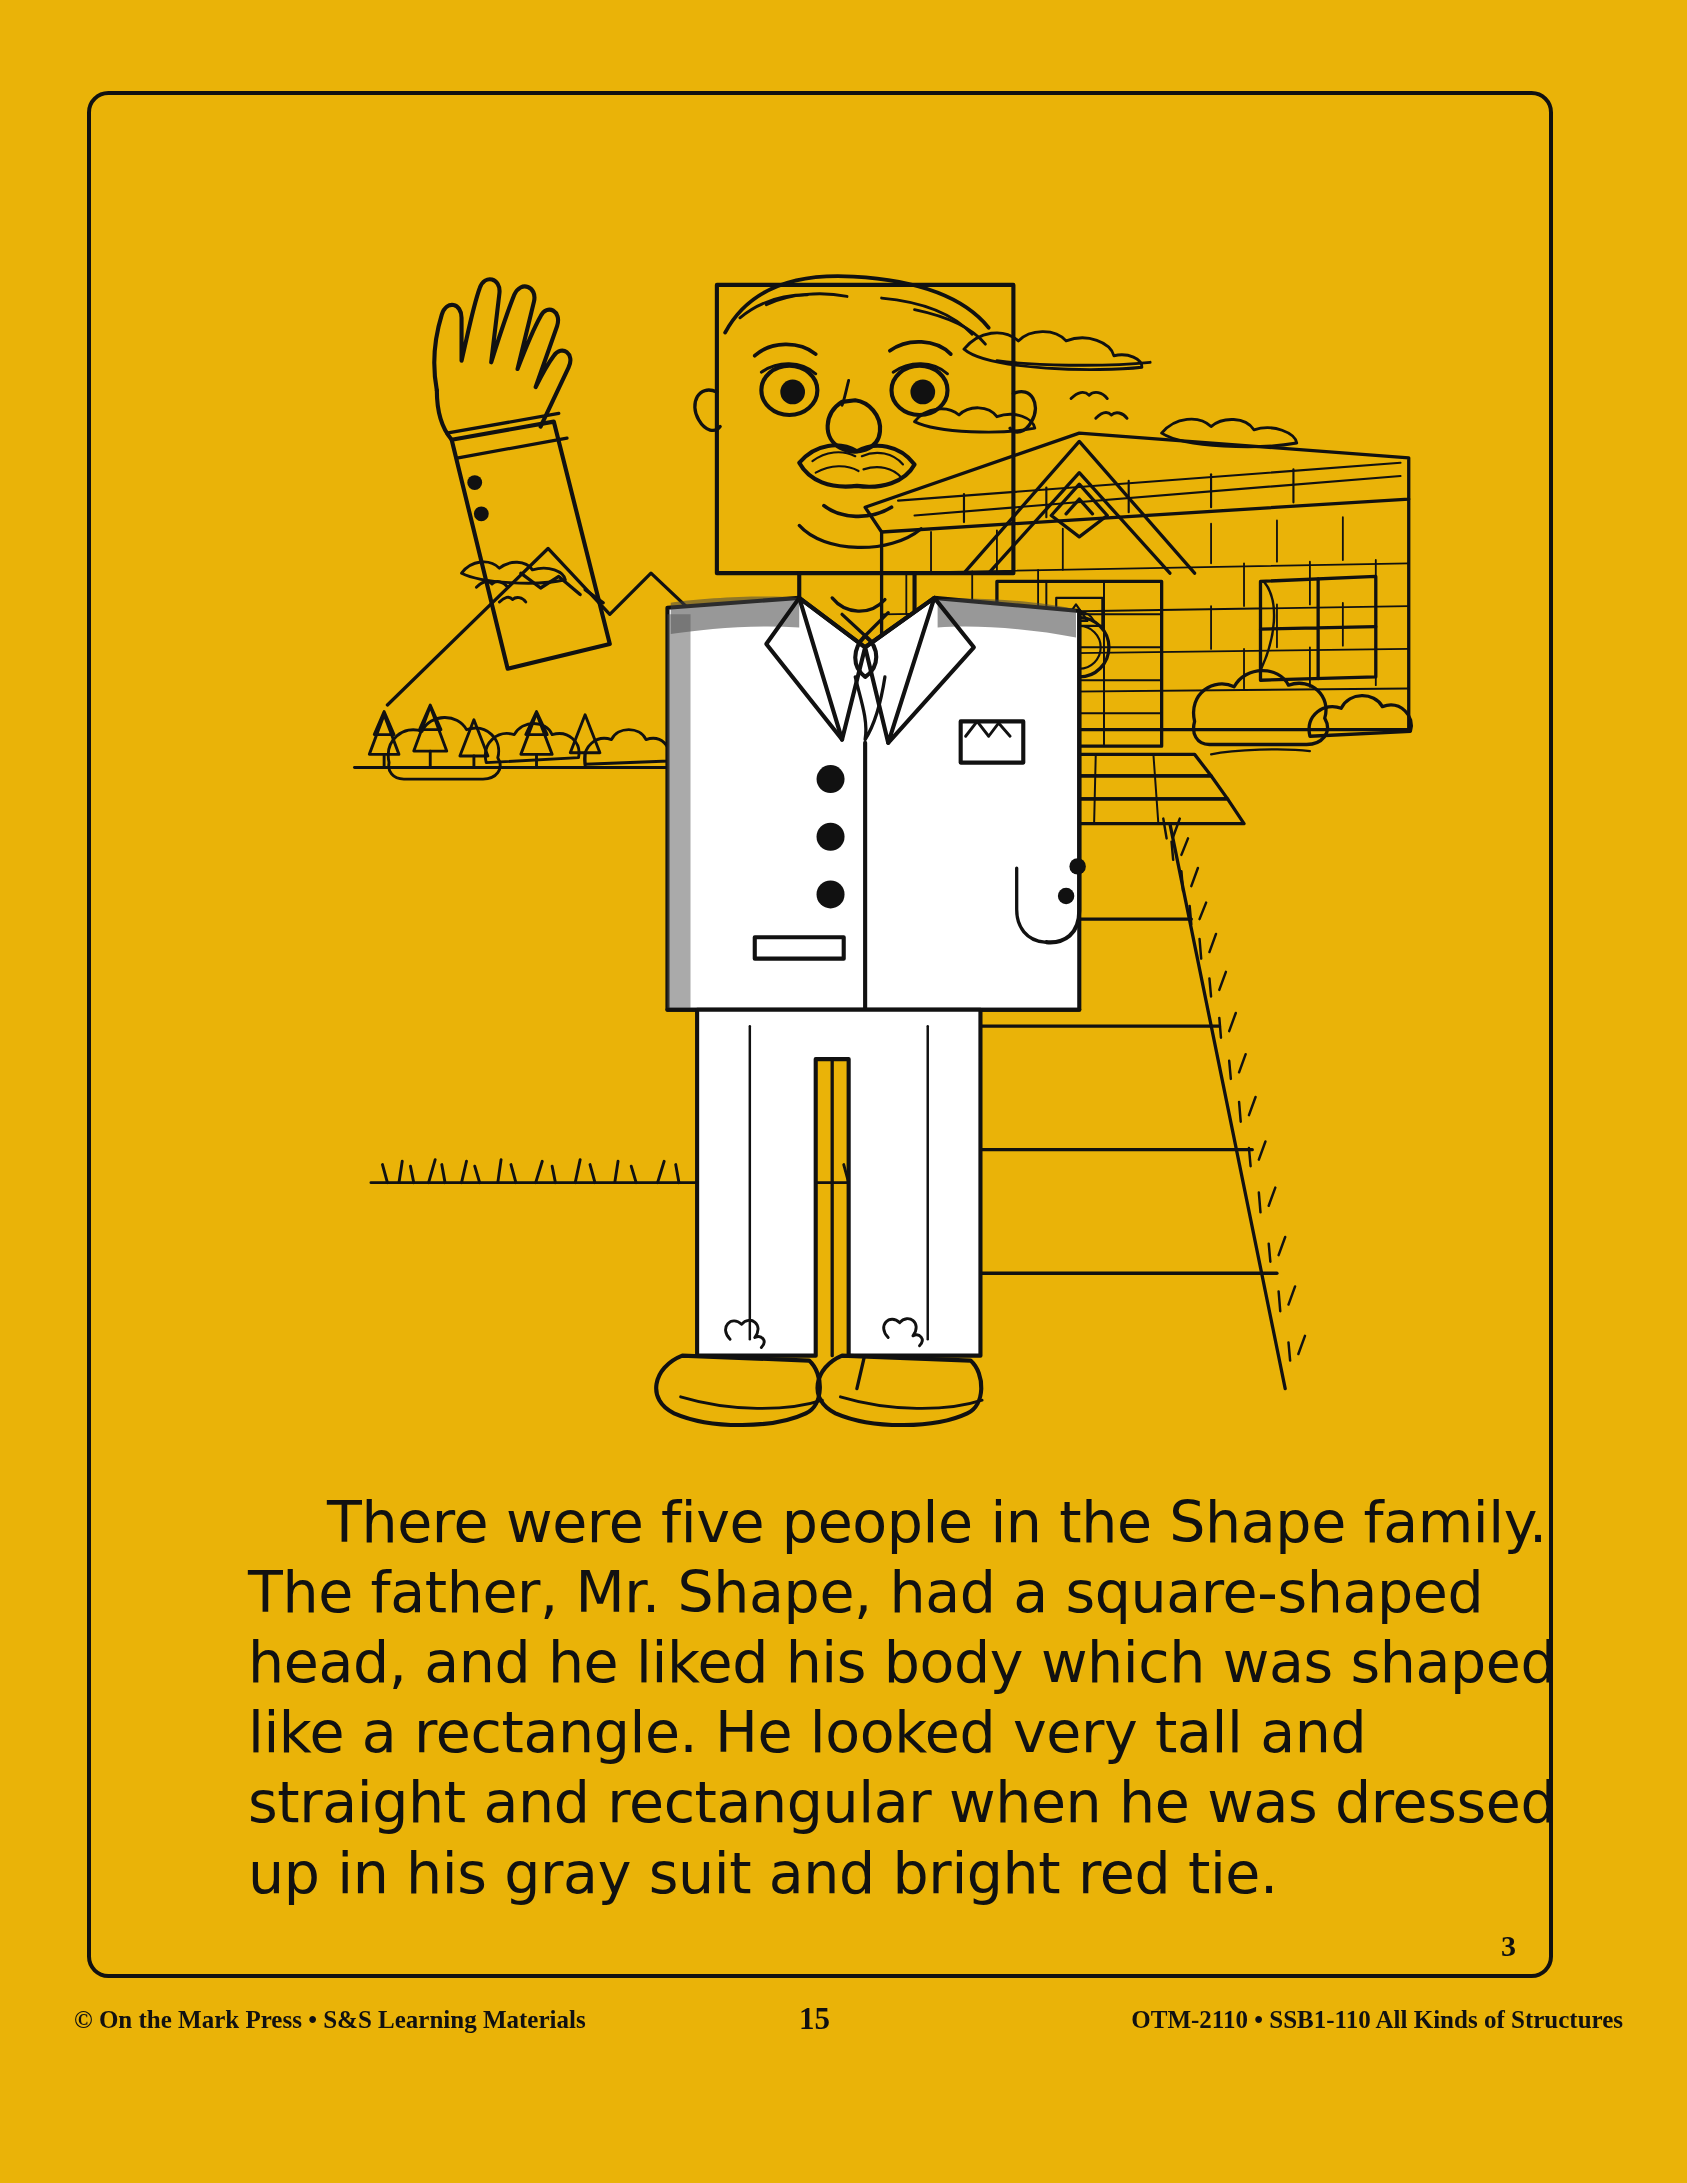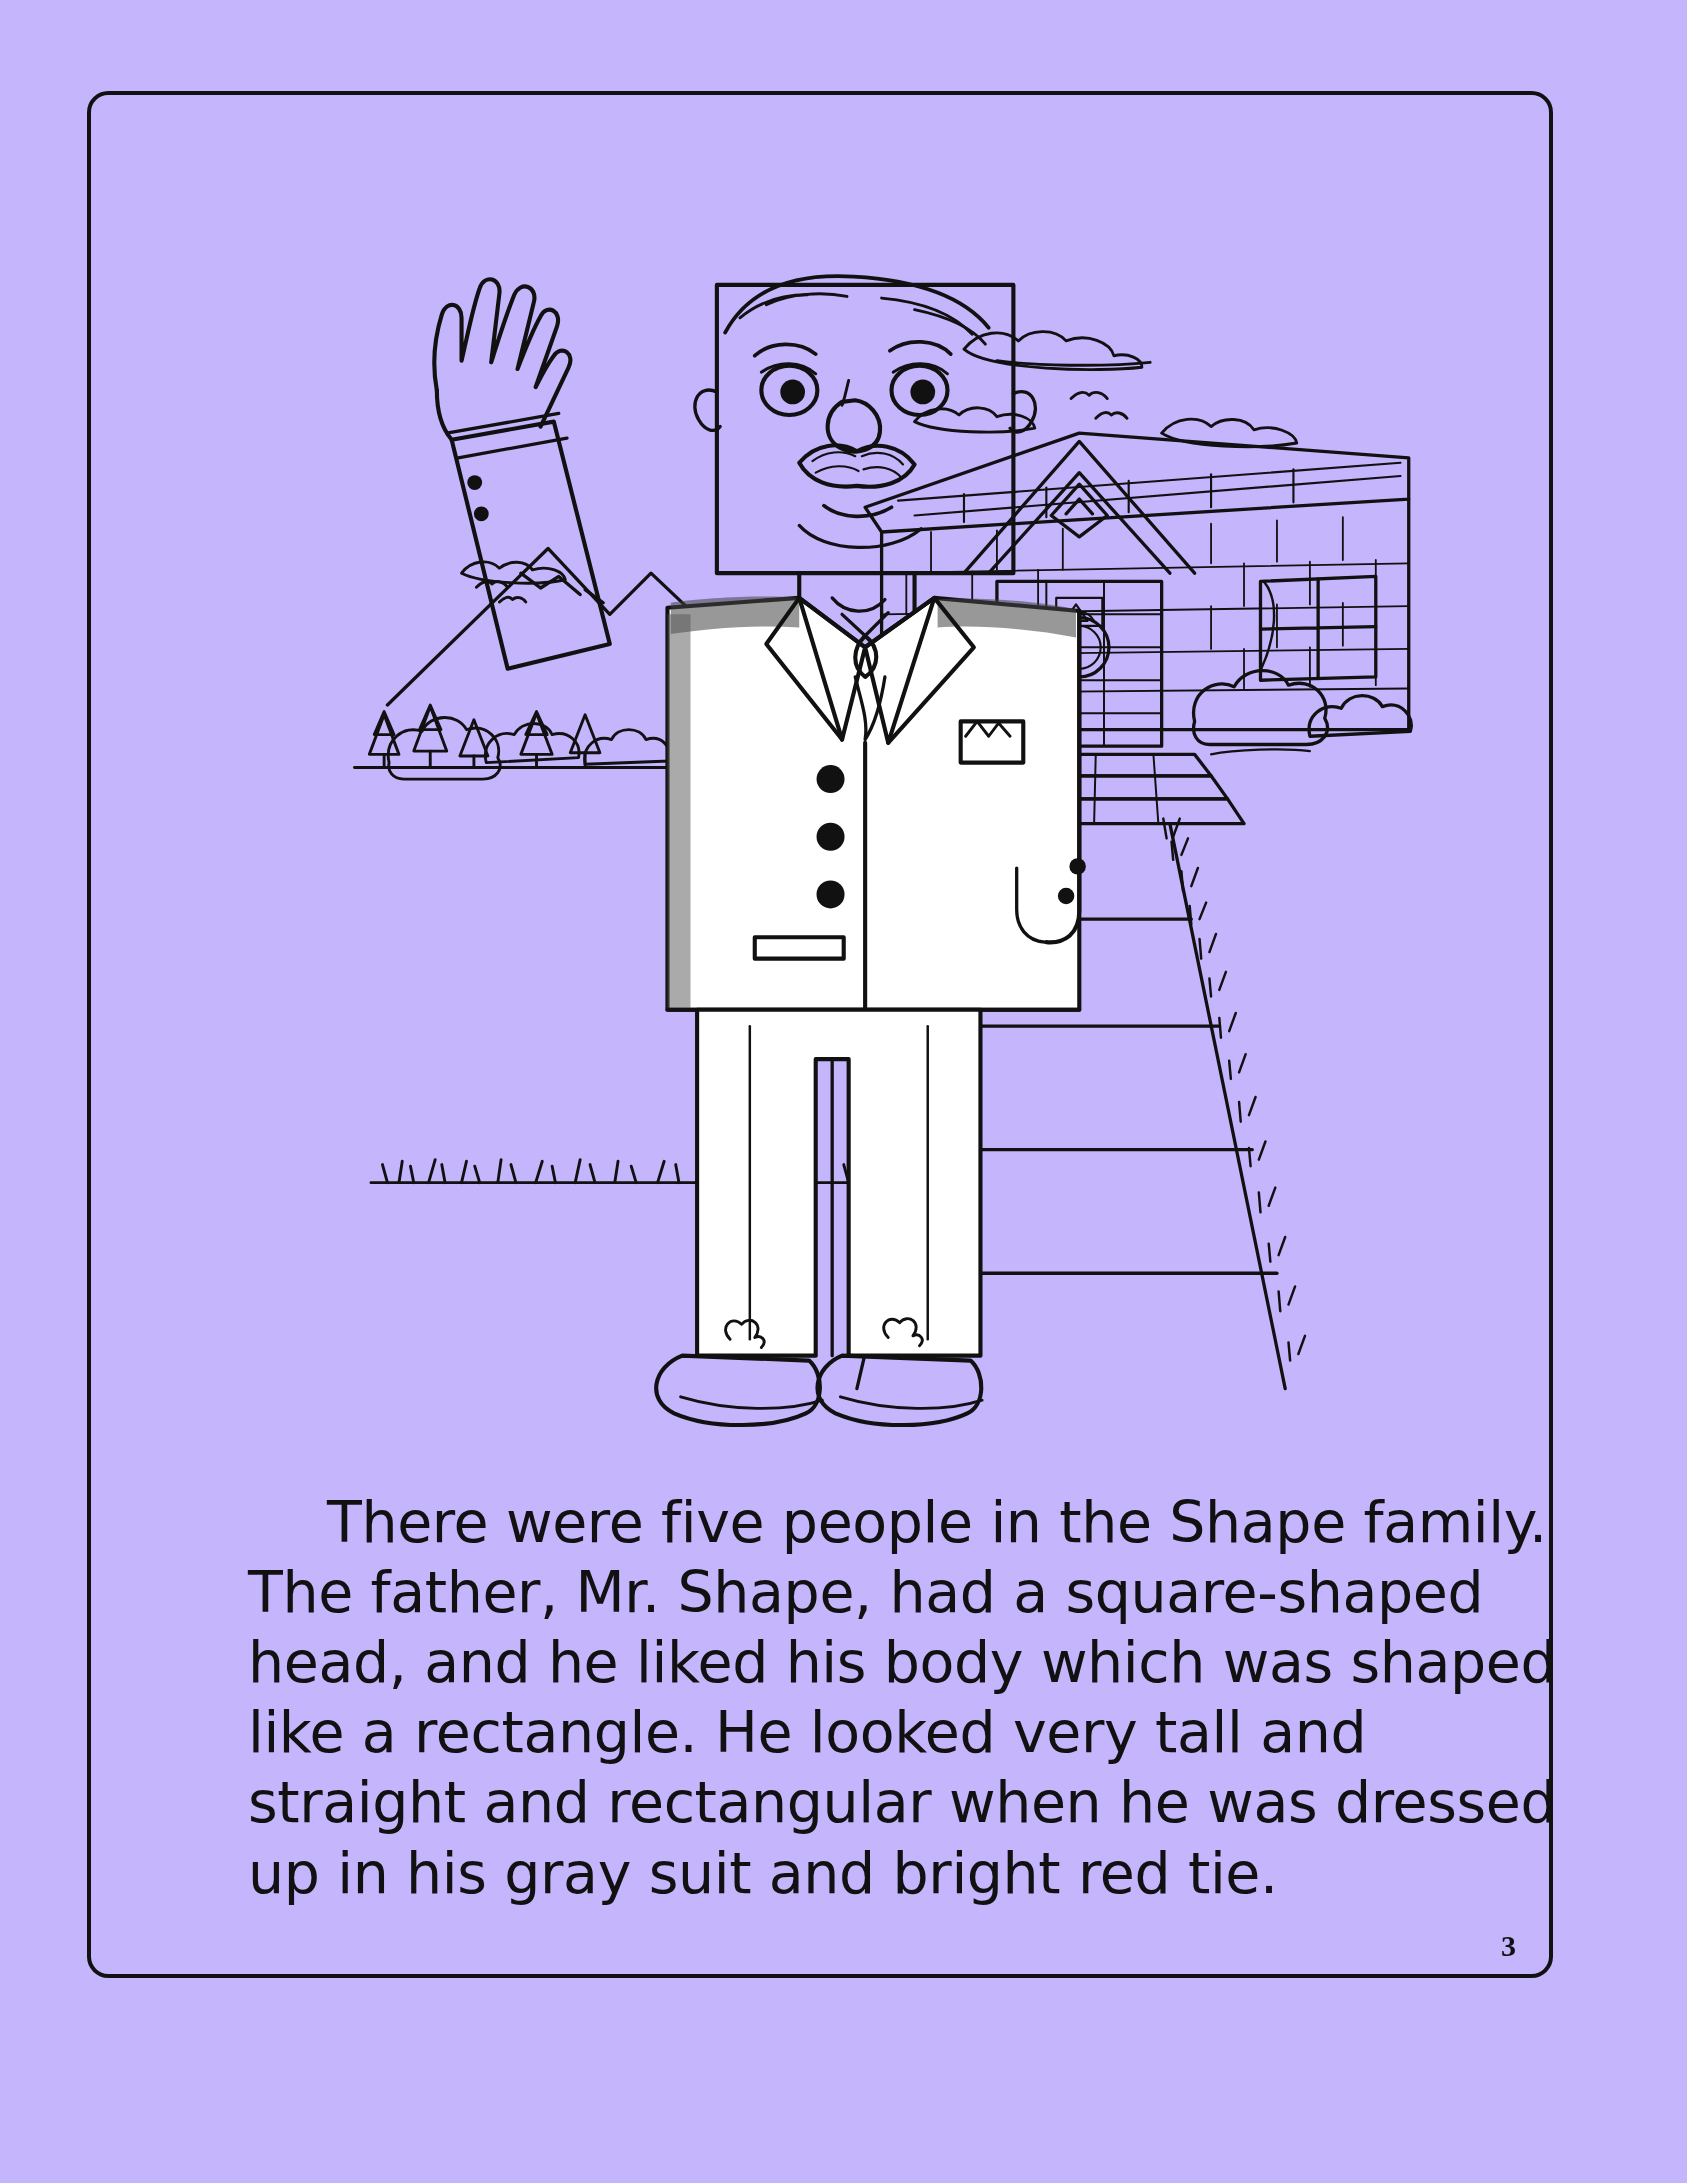--- a/index.html
+++ b/index.html
@@ -15,21 +15,21 @@
     position: relative;
     overflow: hidden;
   }
 
   
   .page {
     position: absolute;
     left: 0; top: 0;
     width: 1687px;
     height: 2183px;
-    background: #c4b5fd;
+    background: #eab308;
   }
 
   .page-border {
     position: absolute;
     left: 87px;
     top: 91px;
     width: 1466px;
     height: 1887px;
     border: 4.1px solid #111111;
     border-radius: 21.4px;
@@ -365,15 +365,20 @@
       </svg>
     </div>
 
     <div class="story">
       <p>There were five people in the Shape family.  The father, Mr. Shape, had a square-shaped head, and he liked his body which was shaped like a rectangle. He looked very tall and straight and rectangular when he was dressed up in his gray suit and bright red tie.</p>
     </div>
 
     <div class="inner-page-number">3</div>
   </div>
 
+  <div class="footer">
+    <span class="left">© On the Mark Press • S&amp;S Learning Materials</span>
+    <span class="center">15</span>
+    <span class="right">OTM-2110 • SSB1-110 All Kinds of Structures</span>
+  </div>
 
 </div>
 
 
 </body></html>

